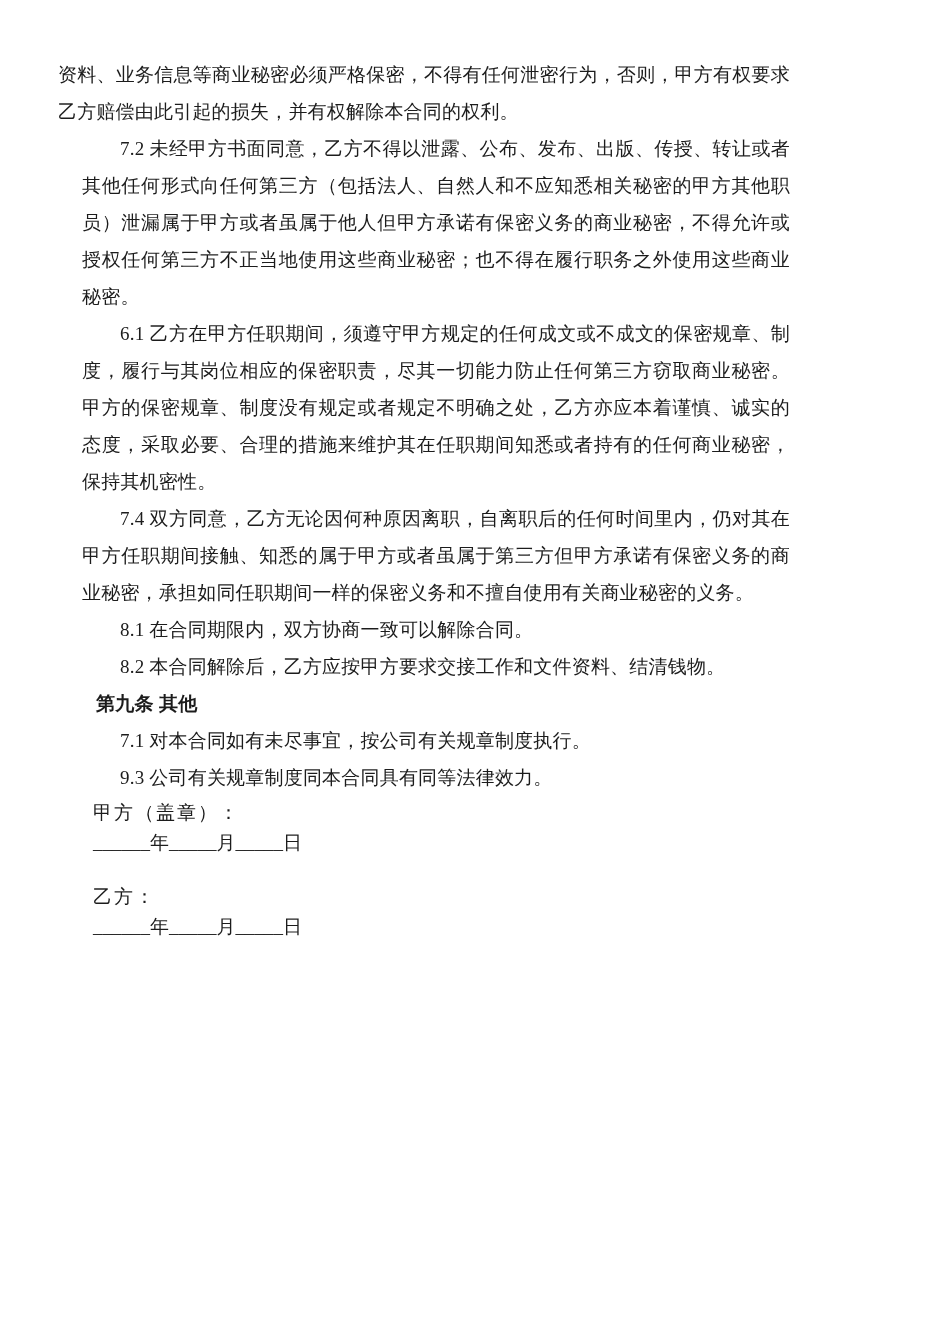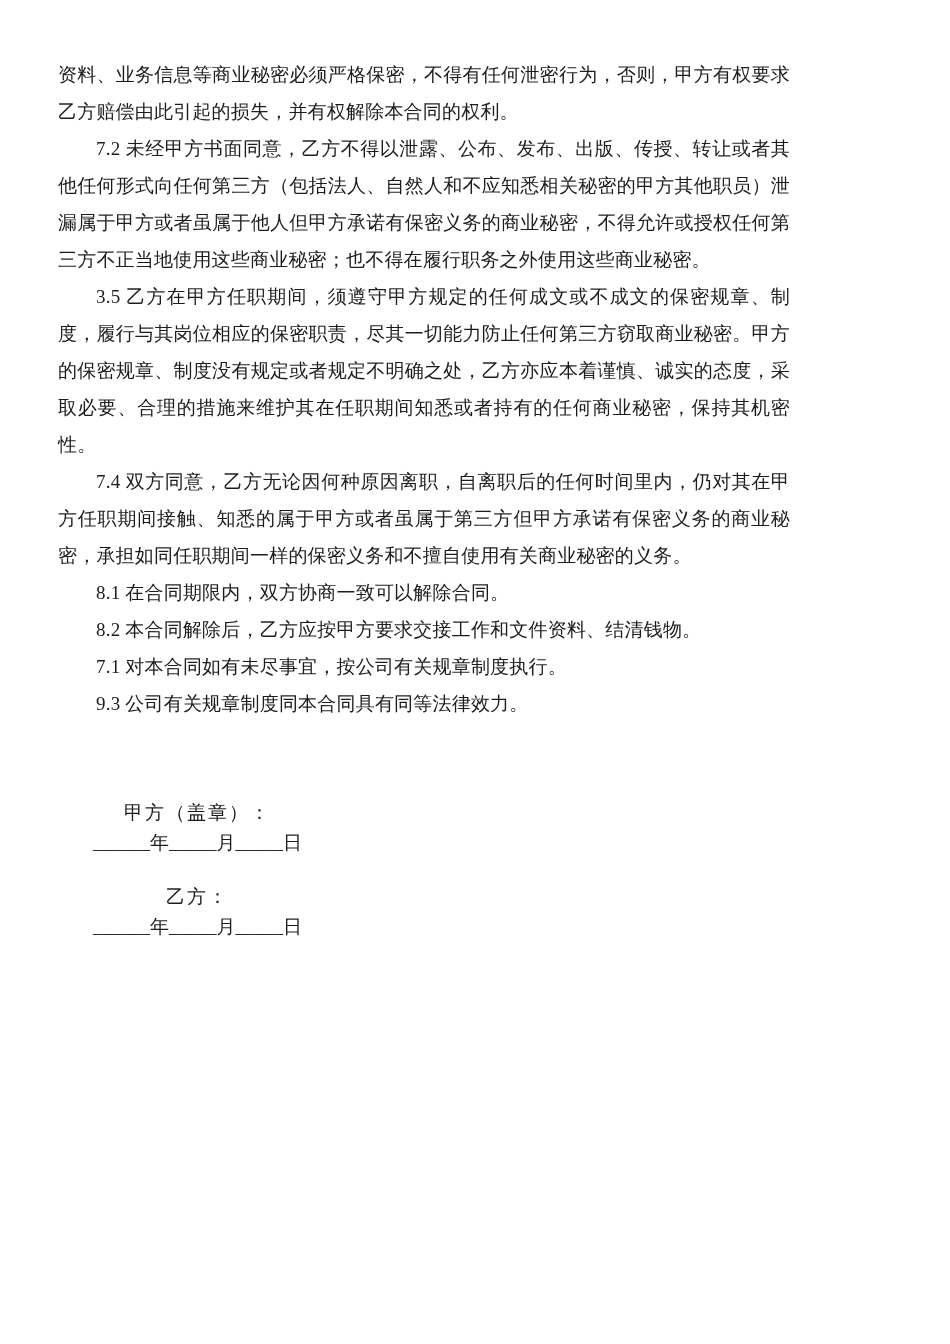--- a/index.html
+++ b/index.html
@@ -26,20 +26,21 @@
     text-align: justify;
     text-justify: inter-ideograph;
     letter-spacing: 0.2px;
   }
   .para {
     margin: 0;
     padding: 0;
   }
   .clause {
     text-indent: 2em;
+    margin-left: 24px;
   }
   .heading {
     margin: 0;
     padding: 0;
     text-indent: 2em;
     font-weight: bold;
     text-align: left;
     font-family: "Liberation Sans", "DejaVu Sans", sans-serif;
     font-size: 19px;
     line-height: 37px;
@@ -47,41 +48,41 @@
   .signature-block {
     position: absolute;
     left: 93px;
     top: 798px;
     font-size: 19px;
     line-height: 30px;
   }
   .signature-block p {
     margin: 0;
     padding: 0;
-    text-align: center;
   }
   .sig-label {
     letter-spacing: 2px;
   }
   .party-b-gap {
     margin-top: 24px !important;
   }
 </style>
 </head>
 <body>
 
 <div class="page">
 
   <div class="text-block">
     <p class="para plain">资料、业务信息等商业秘密必须严格保密，不得有任何泄密行为，否则，甲方有权要求乙方赔偿由此引起的损失，并有权解除本合同的权利。</p>
     <p class="para clause">7.2 未经甲方书面同意，乙方不得以泄露、公布、发布、出版、传授、转让或者其他任何形式向任何第三方（包括法人、自然人和不应知悉相关秘密的甲方其他职员）泄漏属于甲方或者虽属于他人但甲方承诺有保密义务的商业秘密，不得允许或授权任何第三方不正当地使用这些商业秘密；也不得在履行职务之外使用这些商业秘密。</p>
-    <p class="para clause">3.5 乙方在甲方任职期间，须遵守甲方规定的任何成文或不成文的保密规章、制度，履行与其岗位相应的保密职责，尽其一切能力防止任何第三方窃取商业秘密。甲方的保密规章、制度没有规定或者规定不明确之处，乙方亦应本着谨慎、诚实的态度，采取必要、合理的措施来维护其在任职期间知悉或者持有的任何商业秘密，保持其机密性。</p>
+    <p class="para clause">6.1 乙方在甲方任职期间，须遵守甲方规定的任何成文或不成文的保密规章、制度，履行与其岗位相应的保密职责，尽其一切能力防止任何第三方窃取商业秘密。甲方的保密规章、制度没有规定或者规定不明确之处，乙方亦应本着谨慎、诚实的态度，采取必要、合理的措施来维护其在任职期间知悉或者持有的任何商业秘密，保持其机密性。</p>
     <p class="para clause">7.4 双方同意，乙方无论因何种原因离职，自离职后的任何时间里内，仍对其在甲方任职期间接触、知悉的属于甲方或者虽属于第三方但甲方承诺有保密义务的商业秘密，承担如同任职期间一样的保密义务和不擅自使用有关商业秘密的义务。</p>
     <p class="para clause">8.1 在合同期限内，双方协商一致可以解除合同。</p>
     <p class="para clause">8.2 本合同解除后，乙方应按甲方要求交接工作和文件资料、结清钱物。</p>
+    <p class="heading">第九条 其他</p>
     <p class="para clause">7.1 对本合同如有未尽事宜，按公司有关规章制度执行。</p>
     <p class="para clause">9.3 公司有关规章制度同本合同具有同等法律效力。</p>
   </div>
 
   <div class="signature-block">
     <p class="sig-label">甲方（盖章）：</p>
     <p>______年_____月_____日</p>
     <p class="sig-label party-b-gap">乙方：</p>
     <p>______年_____月_____日</p>
   </div>

